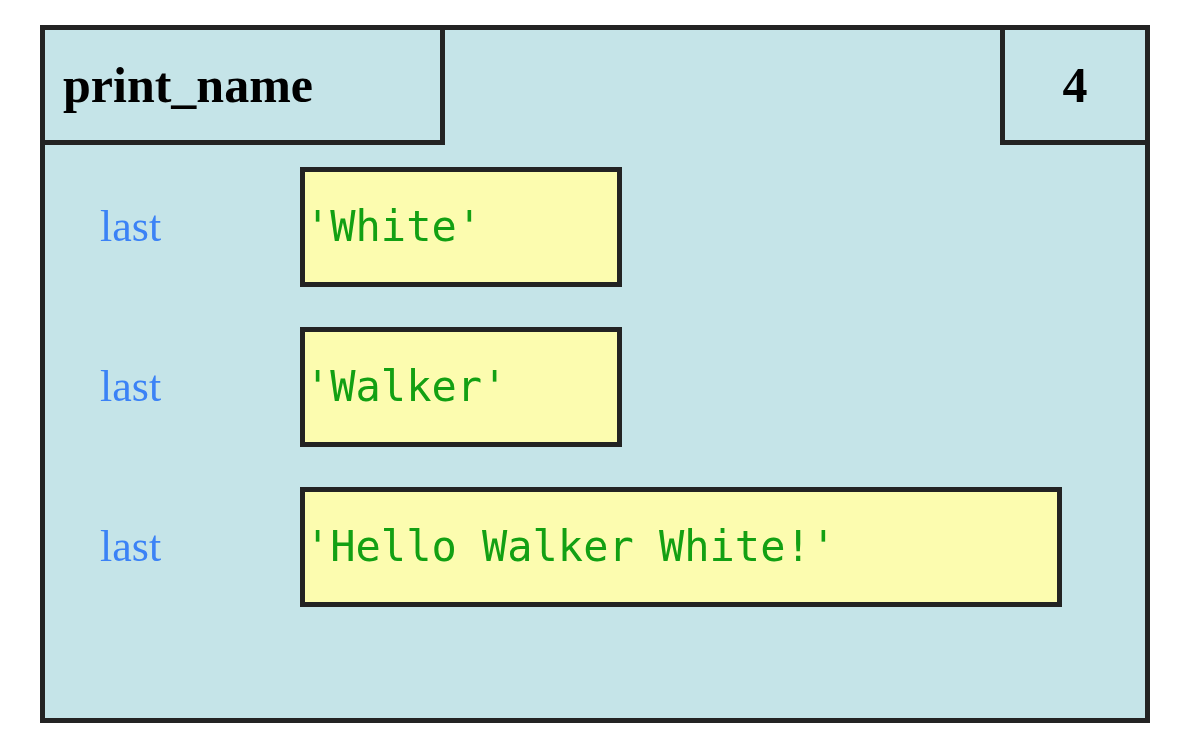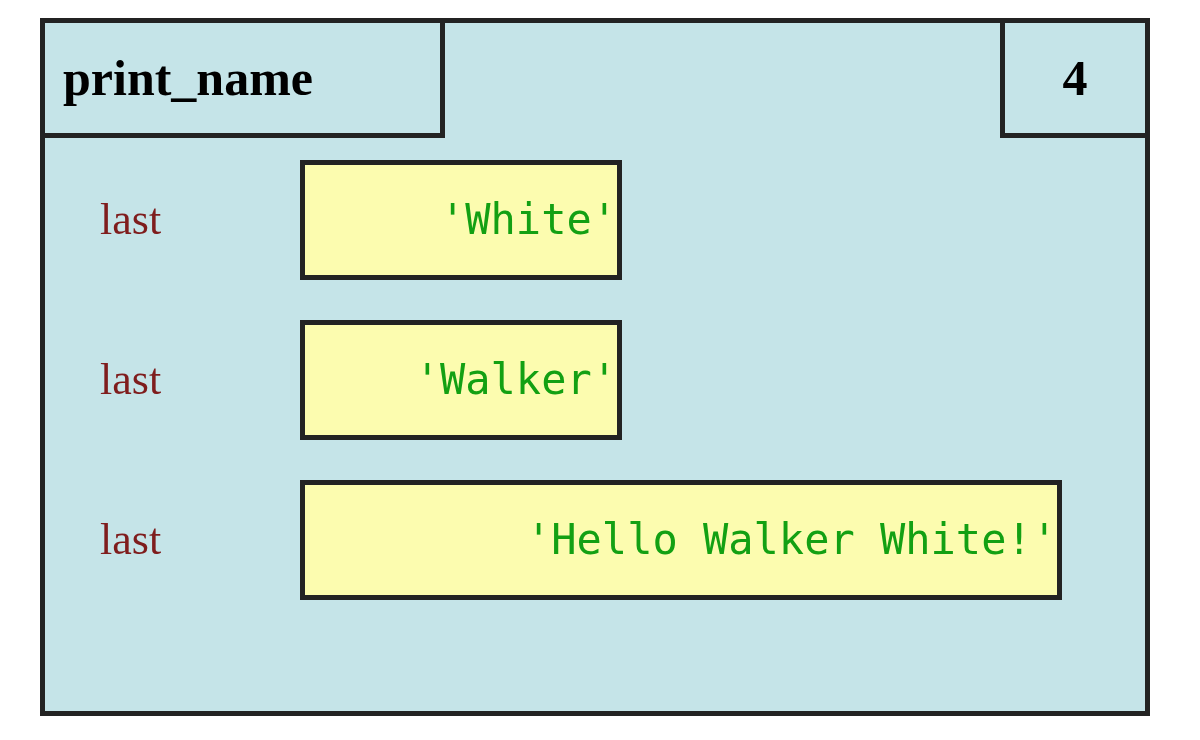--- a/index.html
+++ b/index.html
@@ -11,21 +11,21 @@
   body {
     width: 1200px;
     height: 740px;
     font-family: "Liberation Serif", "DejaVu Serif", serif;
     overflow: hidden;
   }
 
   #frame-diagram {
     position: absolute;
     left: 0;
-    top: 0;
+    top: 7px;
     width: 1200px;
     height: 589px;
     border-radius: 12px;
   }
 
   
   .frame-body {
     position: absolute;
     left: 40px;
     top: 143px;
@@ -125,40 +125,40 @@
   }
   .var-row-1 { top: 220px; }
   .var-row-2 { top: 380px; }
   .var-row-3 { top: 540px; }
 
   .var-label {
     position: absolute;
     left: 100px;
     width: 190px;
     font-size: 44px;
-    color: #7f1d1d;
+    color: #3b82f6;
     text-align: left;
     line-height: 120px;
     height: 120px;
     white-space: nowrap;
   }
 
   .var-value-box {
     position: absolute;
     height: 120px;
     background: #fcfcaf;
     border: 5px solid #232323;
     box-sizing: border-box;
     display: flex;
     align-items: center;
-    justify-content: flex-end;
+    justify-content: flex-start;
   }
   .var-value-box.box-1 { left: 300px; width: 322px; }
   .var-value-box.box-2 { left: 300px; width: 322px; }
-  .var-value-box.box-3 { left: 300px; width: 762px; padding-left: 48px; }
+  .var-value-box.box-3 { left: 300px; width: 762px; }
 
   .var-value-text {
     font-family: "DejaVu Sans Mono", "Liberation Mono", monospace;
     font-size: 42px;
     color: #13a013;
     white-space: pre;
     line-height: 1;
   }
 </style>
 </head>

